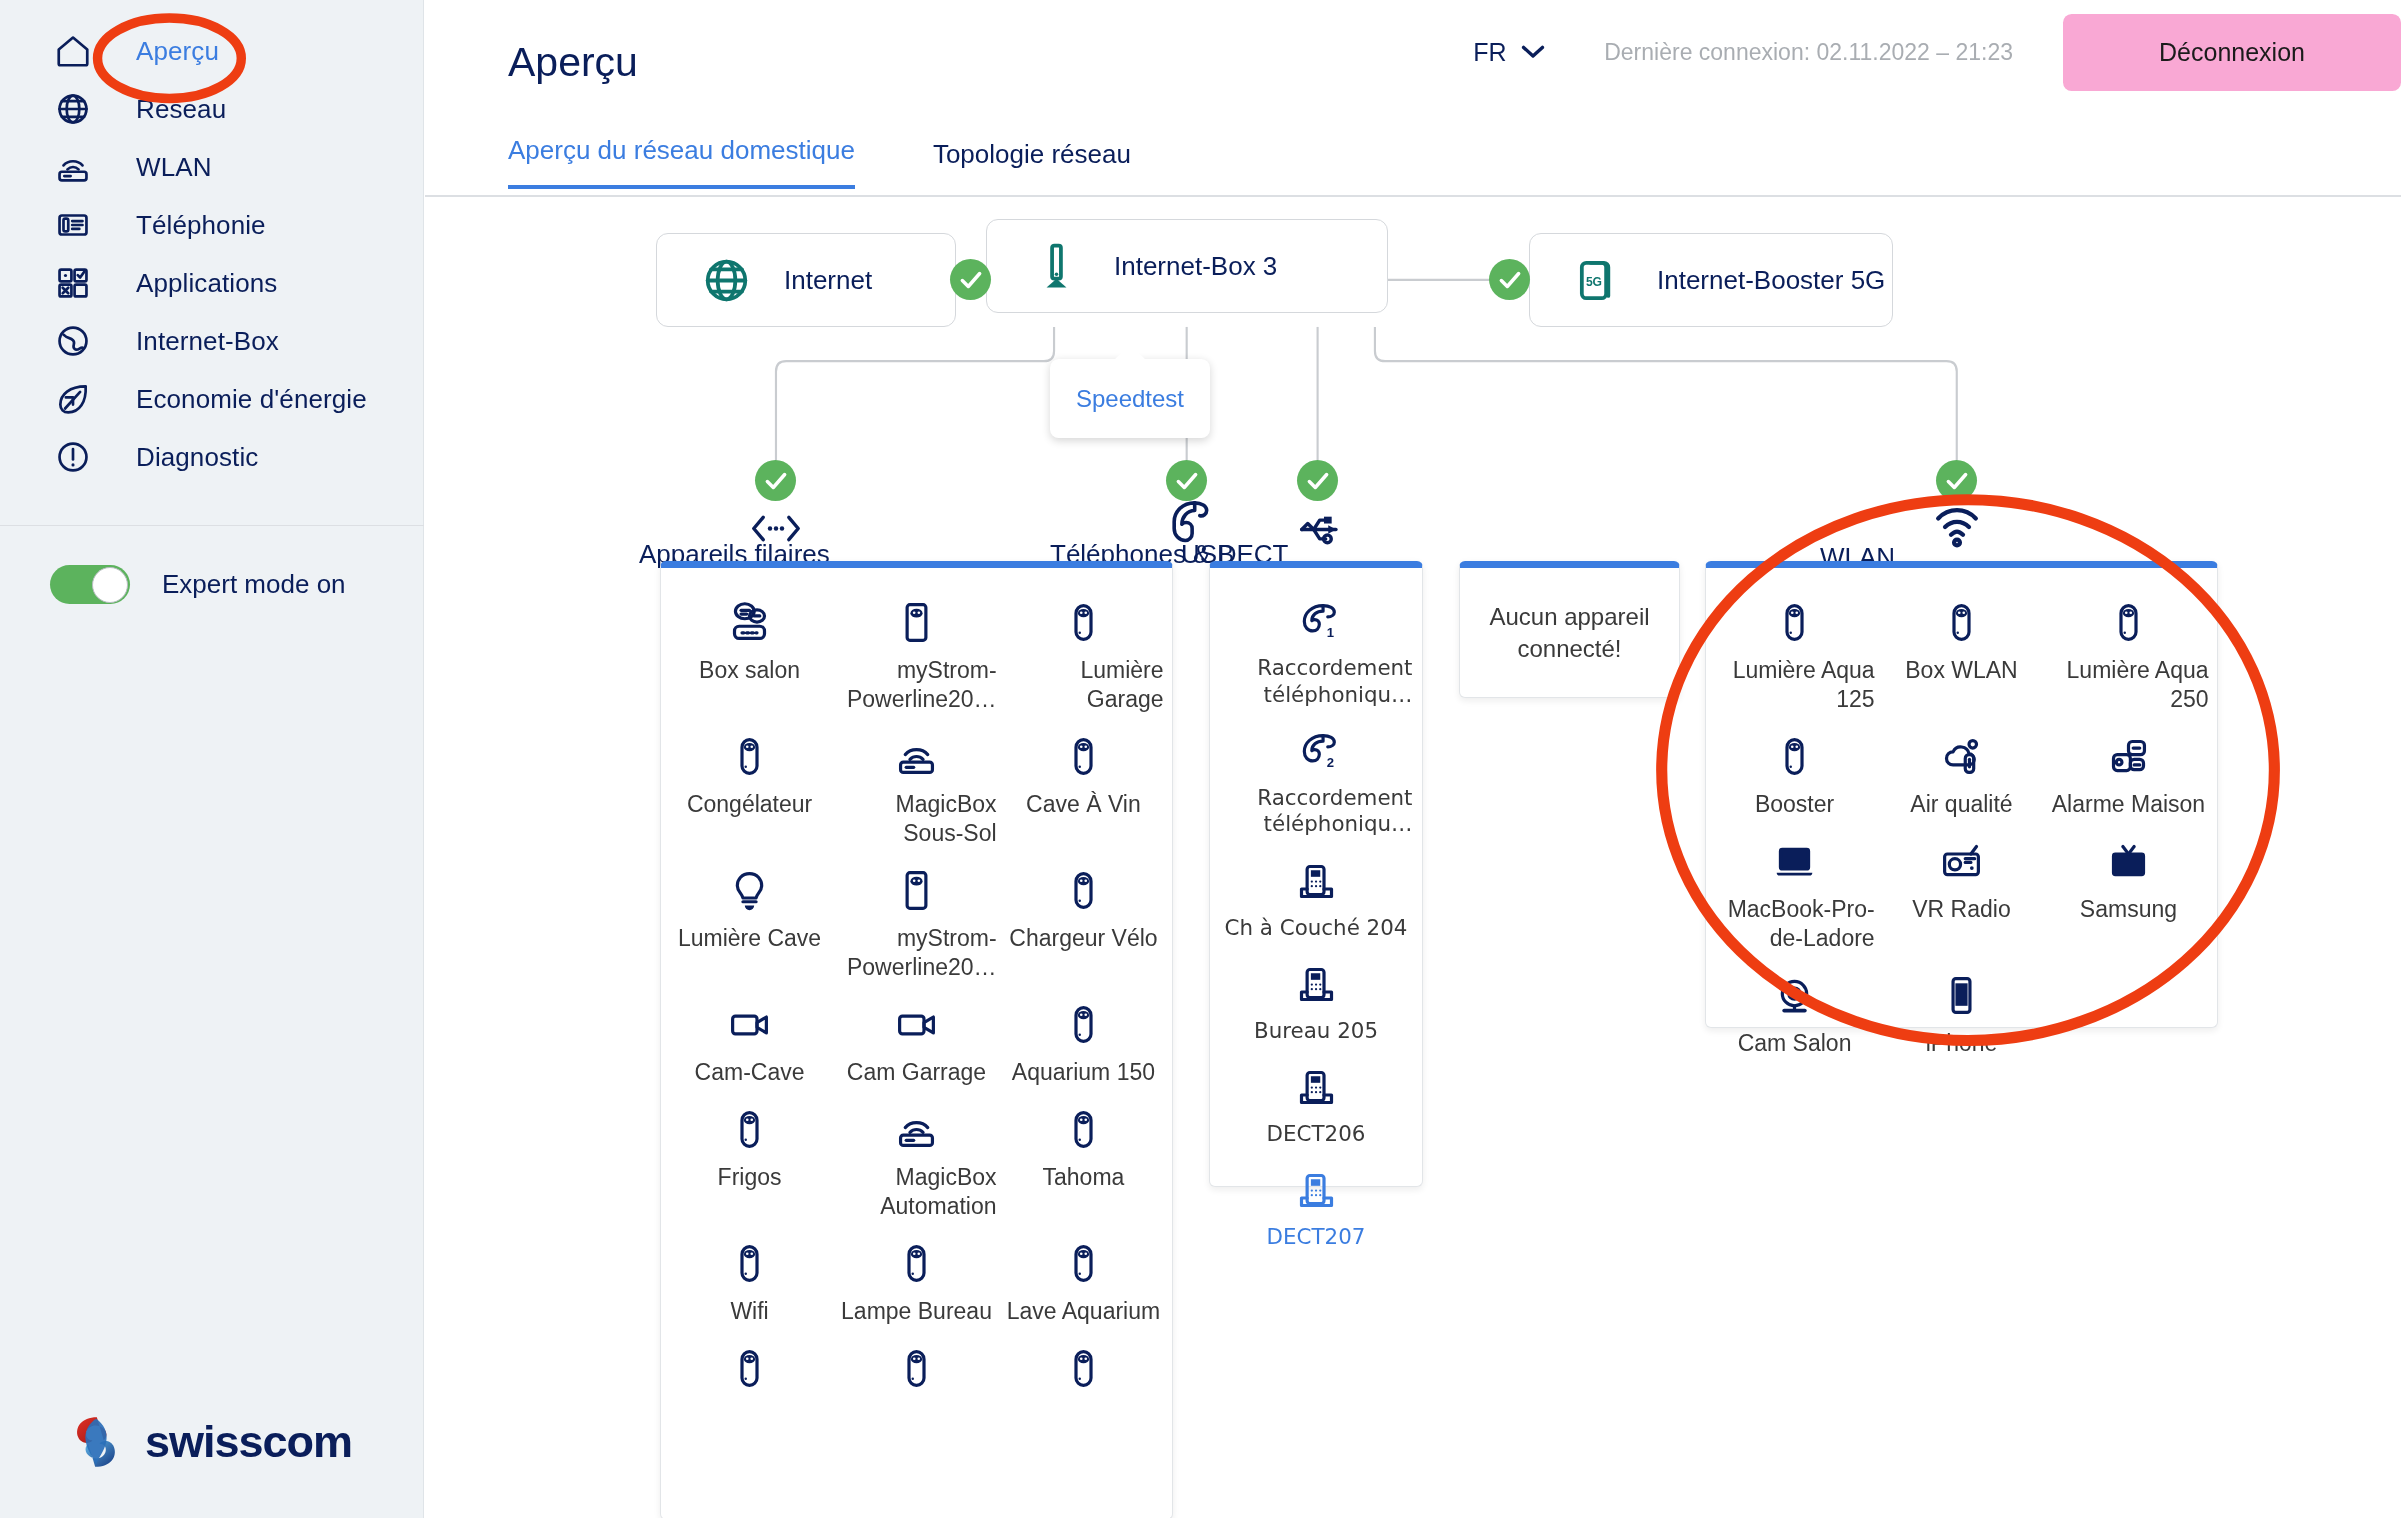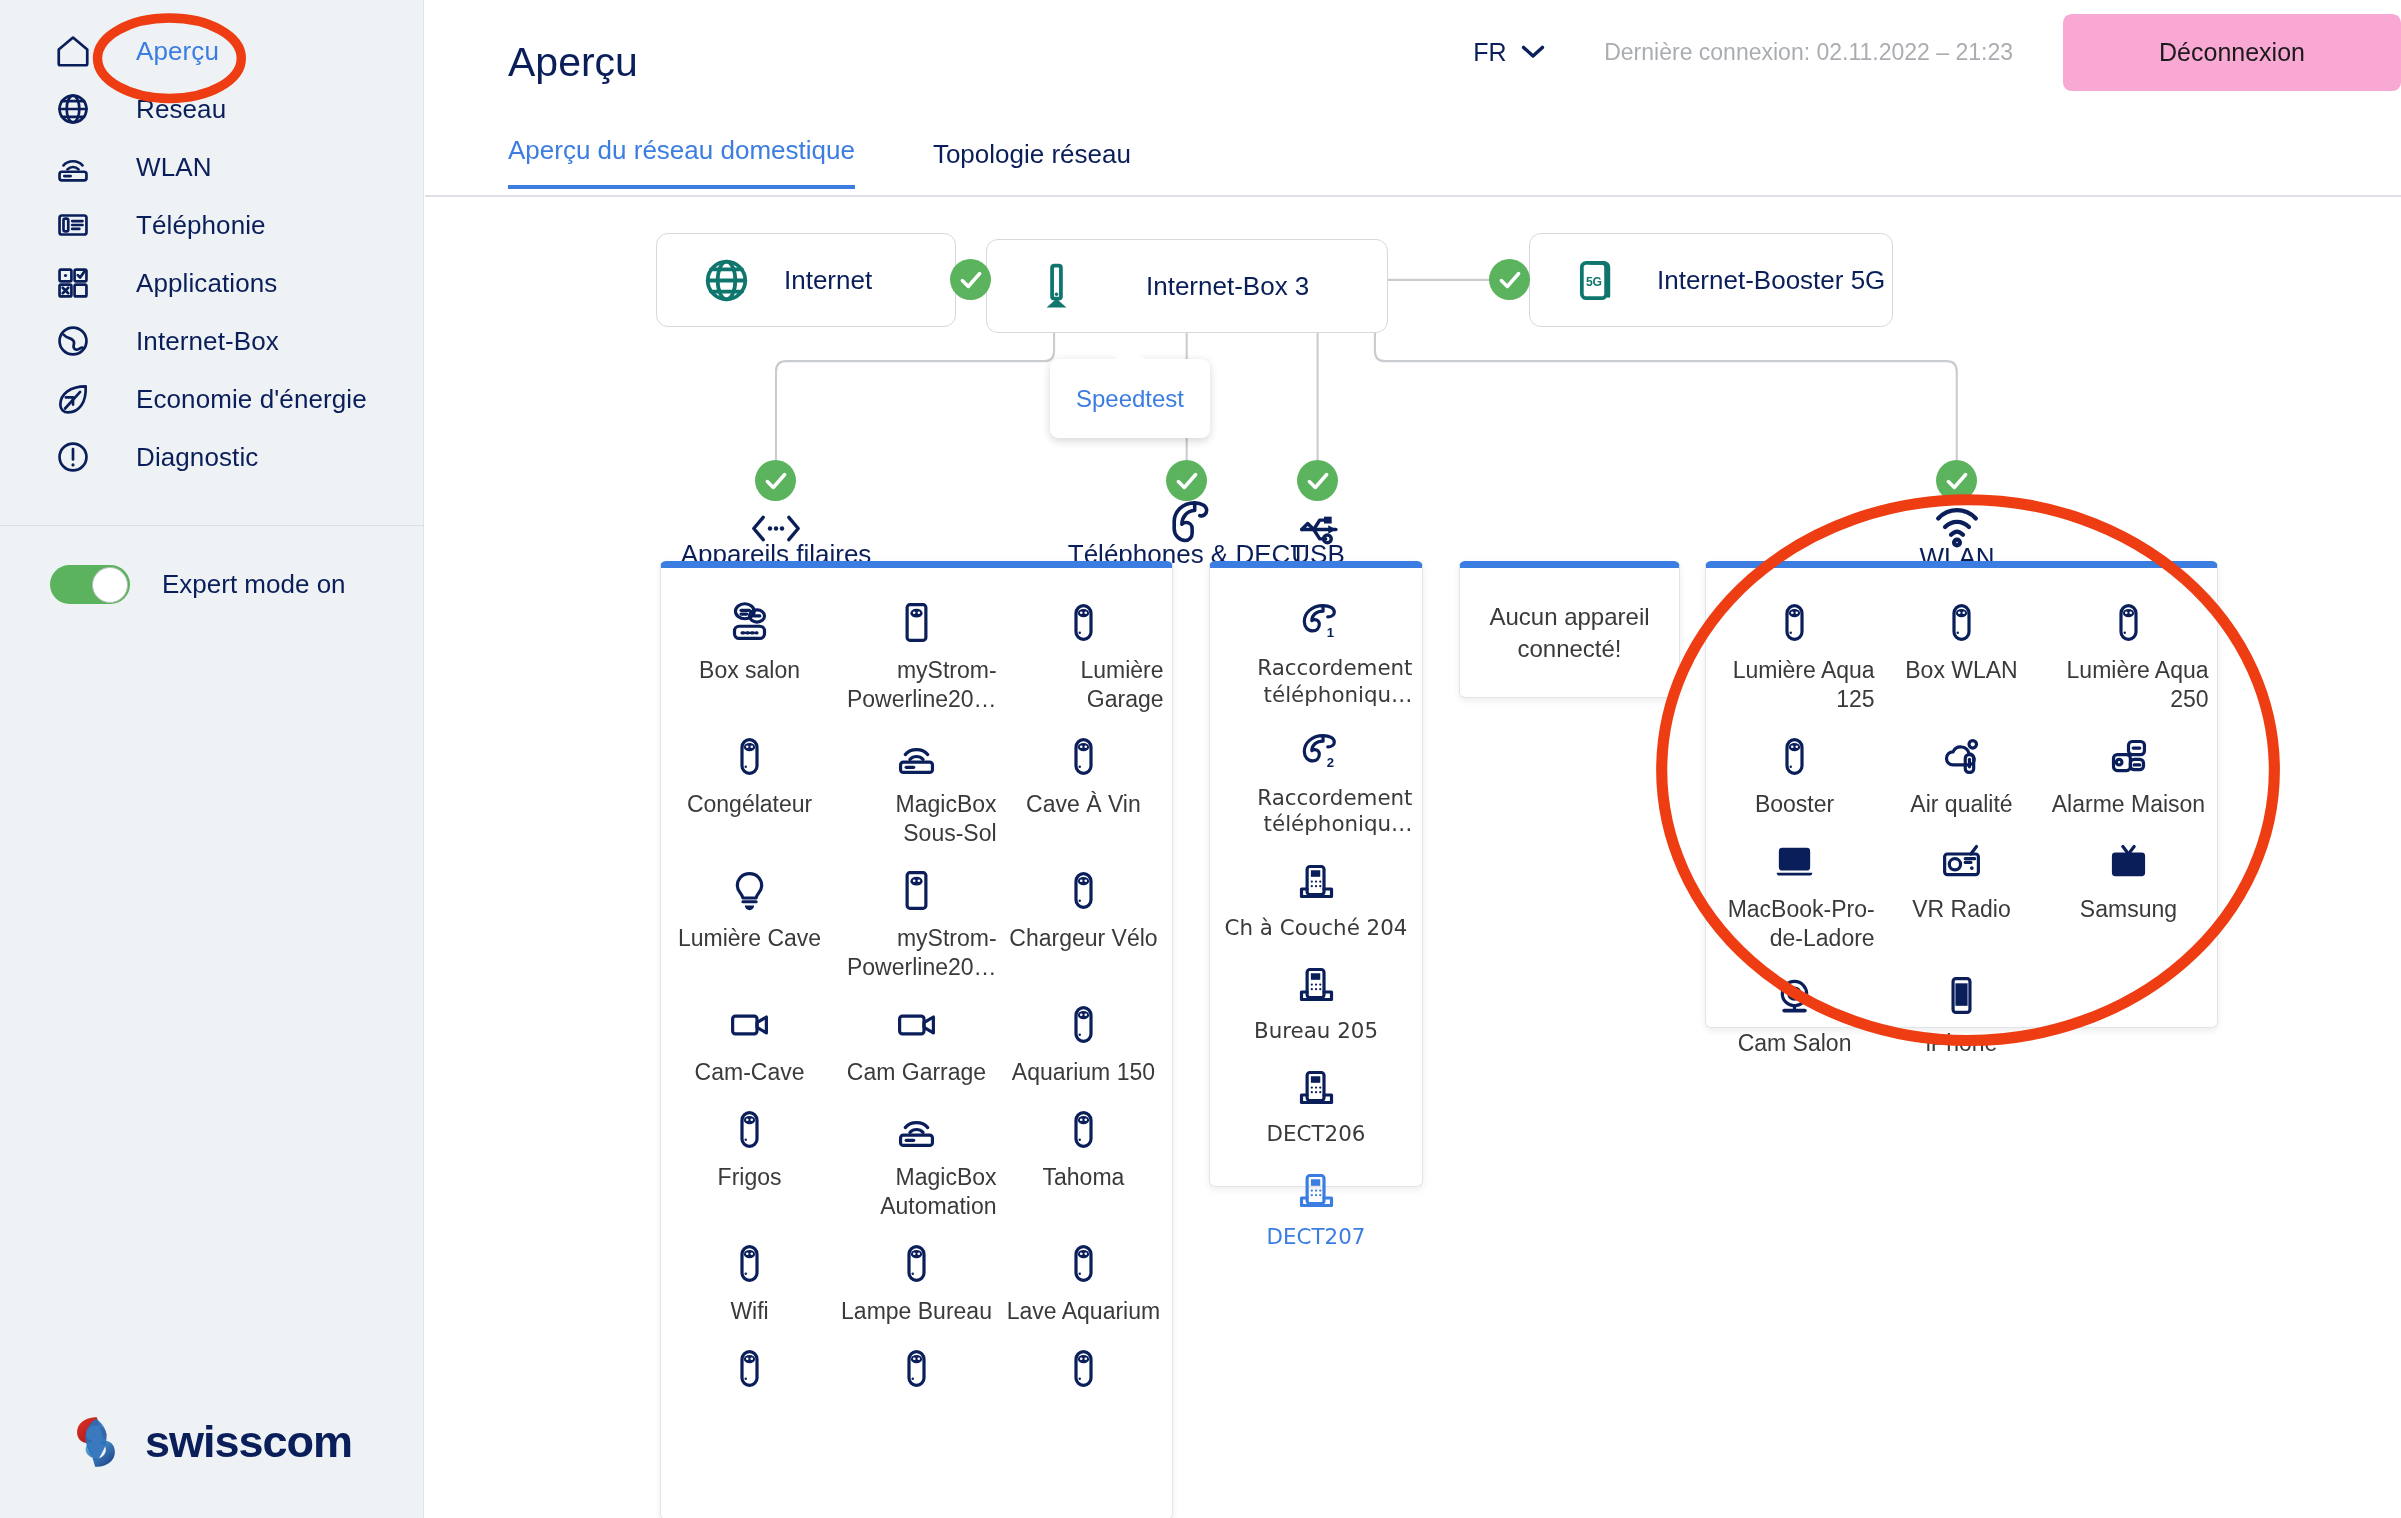--- a/index.html
+++ b/index.html
@@ -119,21 +119,21 @@
     display: flex; align-items: center; cursor: pointer;
   }
   .node .nicon {
     width: 67px; margin-left: 36px; color: #0f766e;
     display: flex; align-items: flex-end; justify-content: center; flex: 0 0 67px;
   }
   .node .nicon svg { width: 53px; height: 53px; display: block; }
   .node .nlabel { margin-left: 24px; font-size: 26px; color: #0a1e5a; white-space: nowrap; }
 
   .node-internet { left: 231px; top: 19px; width: 300px; height: 94px; }
-  .node-box      { left: 561px; top: 25px; width: 402px; height: 94px; gap: 32px; }
+  .node-box      { left: 561px; top: 5px; width: 402px; height: 94px; }
   .node-booster  { left: 1104px; top: 19px; width: 364px; height: 94px; }
 
   .check {
     position: absolute; width: 41px; height: 41px; border-radius: 50%;
     background: #5cb35d; display: flex; align-items: center; justify-content: center;
   }
   .check svg { width: 26px; height: 26px; stroke: #fff; }
 
   .speedtest {
     position: absolute; left: 625px; top: 145px;
@@ -143,21 +143,21 @@
     font-size: 24px; color: #3b7de0; cursor: pointer;
   }
   .speedtest::before {
     content: ""; position: absolute; top: -14.5px; left: 50%;
     transform: translateX(-50%);
     border-left: 16.3px solid transparent; border-right: 16.3px solid transparent;
     border-bottom: 15.4px solid #fff;
   }
 
   .catlabel {
-    position: absolute; text-align: center; width: 274px;
+    position: absolute; text-align: left; width: 274px;
     color: #0a1e5a; font-size: 26px;
   }
   .caticon {
     position: absolute; width: 60px; height: 53px; color: #0a1e5a;
   }
   .caticon svg { width: 60px; height: 53px; display:block; }
 
   
   .card {
     position: absolute; background: #fff;

